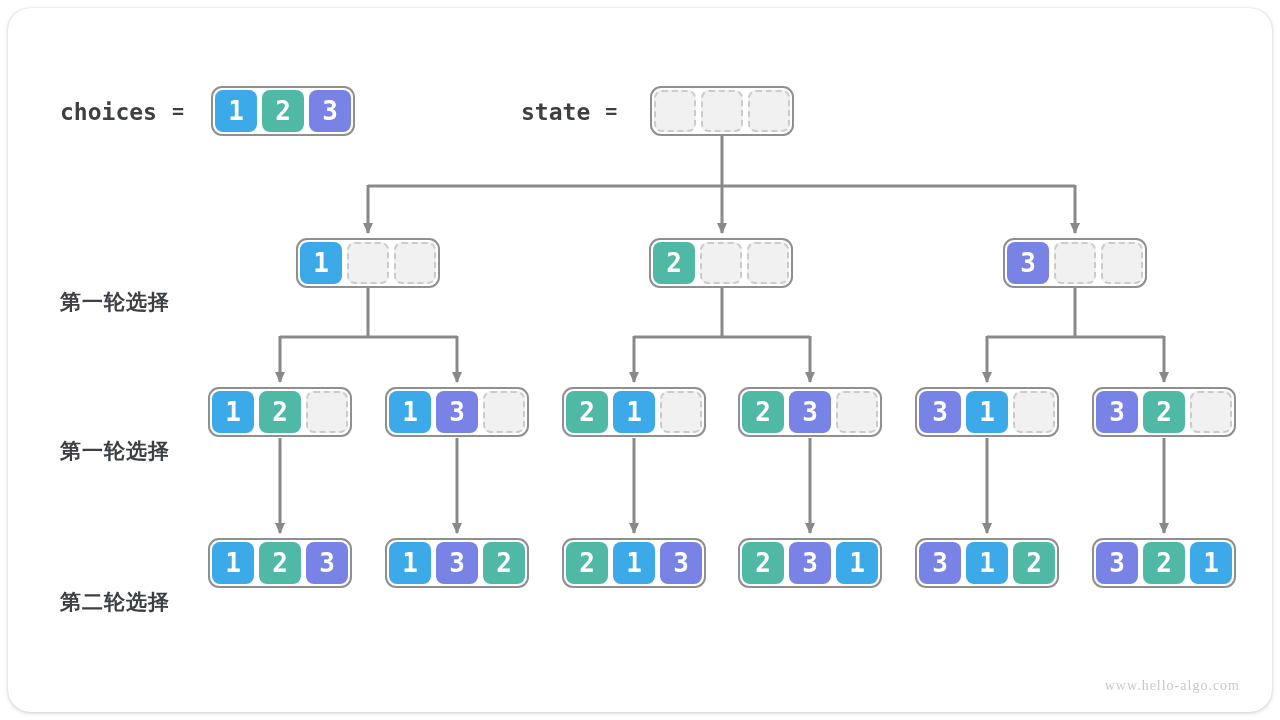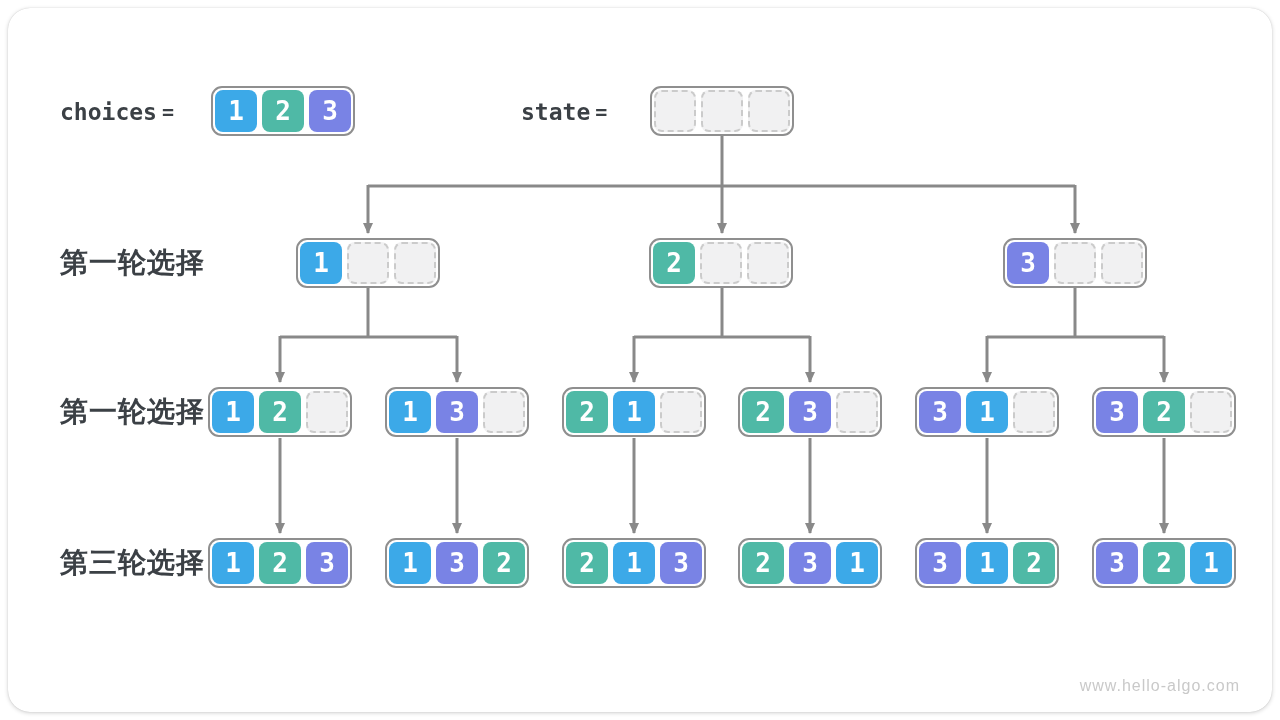--- a/index.html
+++ b/index.html
@@ -10,42 +10,42 @@
   html,body{margin:0;padding:0;}
   body{width:1280px;height:720px;background:#ffffff;overflow:hidden;
        font-family:"Liberation Sans",sans-serif;position:relative;}
   .card{position:absolute;left:8px;top:8px;right:8px;bottom:8px;
         background:#ffffff;border-radius:22px;
         box-shadow:0 1px 4px rgba(0,0,0,0.18), 0 0 1px rgba(0,0,0,0.2);}
   .connectors{position:absolute;left:0;top:0;pointer-events:none;}
   .ln{stroke:var(--arrow);stroke-width:3;fill:none;}
   #ah path{fill:var(--arrow);stroke:none;}
 
-  .hgroup{position:absolute;display:flex;align-items:center;gap:5px;
+  .hgroup{position:absolute;display:flex;align-items:flex-start;gap:15px;
           transform:translateY(-50%);
           font-family:"DejaVu Sans Mono",monospace;font-weight:700;
           font-size:23px;color:var(--label);}
   .hgroup .eq{font-size:20px;font-weight:700;}
 
   .rowlabel{position:absolute;transform:translateY(-50%);
-            font-size:28px;font-weight:600;color:var(--label);
-            letter-spacing:1px;white-space:nowrap;}
+            font-size:21px;font-weight:600;color:var(--label);
+            letter-spacing:1px;white-space:nowrap;margin-top:39px;}
 
   .node{position:absolute;width:144px;height:50px;background:#ffffff;
         border:2px solid var(--node-border);border-radius:11px;
         padding:2px;display:flex;gap:5px;}
   .cell{width:42px;height:42px;border-radius:8px;flex:0 0 42px;
         display:flex;align-items:center;justify-content:center;
         font-family:"DejaVu Sans Mono",monospace;font-weight:700;
         font-size:26px;color:#ffffff;}
   .cell.empty{background:var(--empty-fill);
         border:2px dashed var(--empty-border);}
 
   .watermark{position:absolute;transform:translateY(-50%);
-             font-family:Liberation Sans, sans-serif;font-size:16px;
+             font-family:Liberation Serif, serif;font-size:14px;
              color:var(--watermark);letter-spacing:1px;}
 </style>
 </head>
 <body>
 
 <div class="card"></div>
 
 <svg class="connectors" width="1280" height="720">
   <defs>
     <marker id="ah" markerUnits="userSpaceOnUse" markerWidth="14" markerHeight="12" refX="10" refY="5" orient="auto">
@@ -95,21 +95,21 @@
   <span class="eq">=</span>
 </div>
 <div class="node" style="left:650px;top:86px">
   <span class="cell empty"></span>
   <span class="cell empty"></span>
   <span class="cell empty"></span>
 </div>
 
 <div class="rowlabel" style="left:60px;top:263px">第一轮选择</div>
 <div class="rowlabel" style="left:60px;top:412px">第一轮选择</div>
-<div class="rowlabel" style="left:60px;top:563px">第三轮选择</div>
+<div class="rowlabel" style="left:60px;top:563px">第二轮选择</div>
 
 <div class="node" style="left:296px;top:238px">
   <span class="cell" style="background: rgb(60, 169, 232);">1</span>
   <span class="cell empty"></span>
   <span class="cell empty"></span>
 </div>
 <div class="node" style="left:649px;top:238px">
   <span class="cell" style="background: rgb(79, 185, 166);">2</span>
   <span class="cell empty"></span>
   <span class="cell empty"></span>

